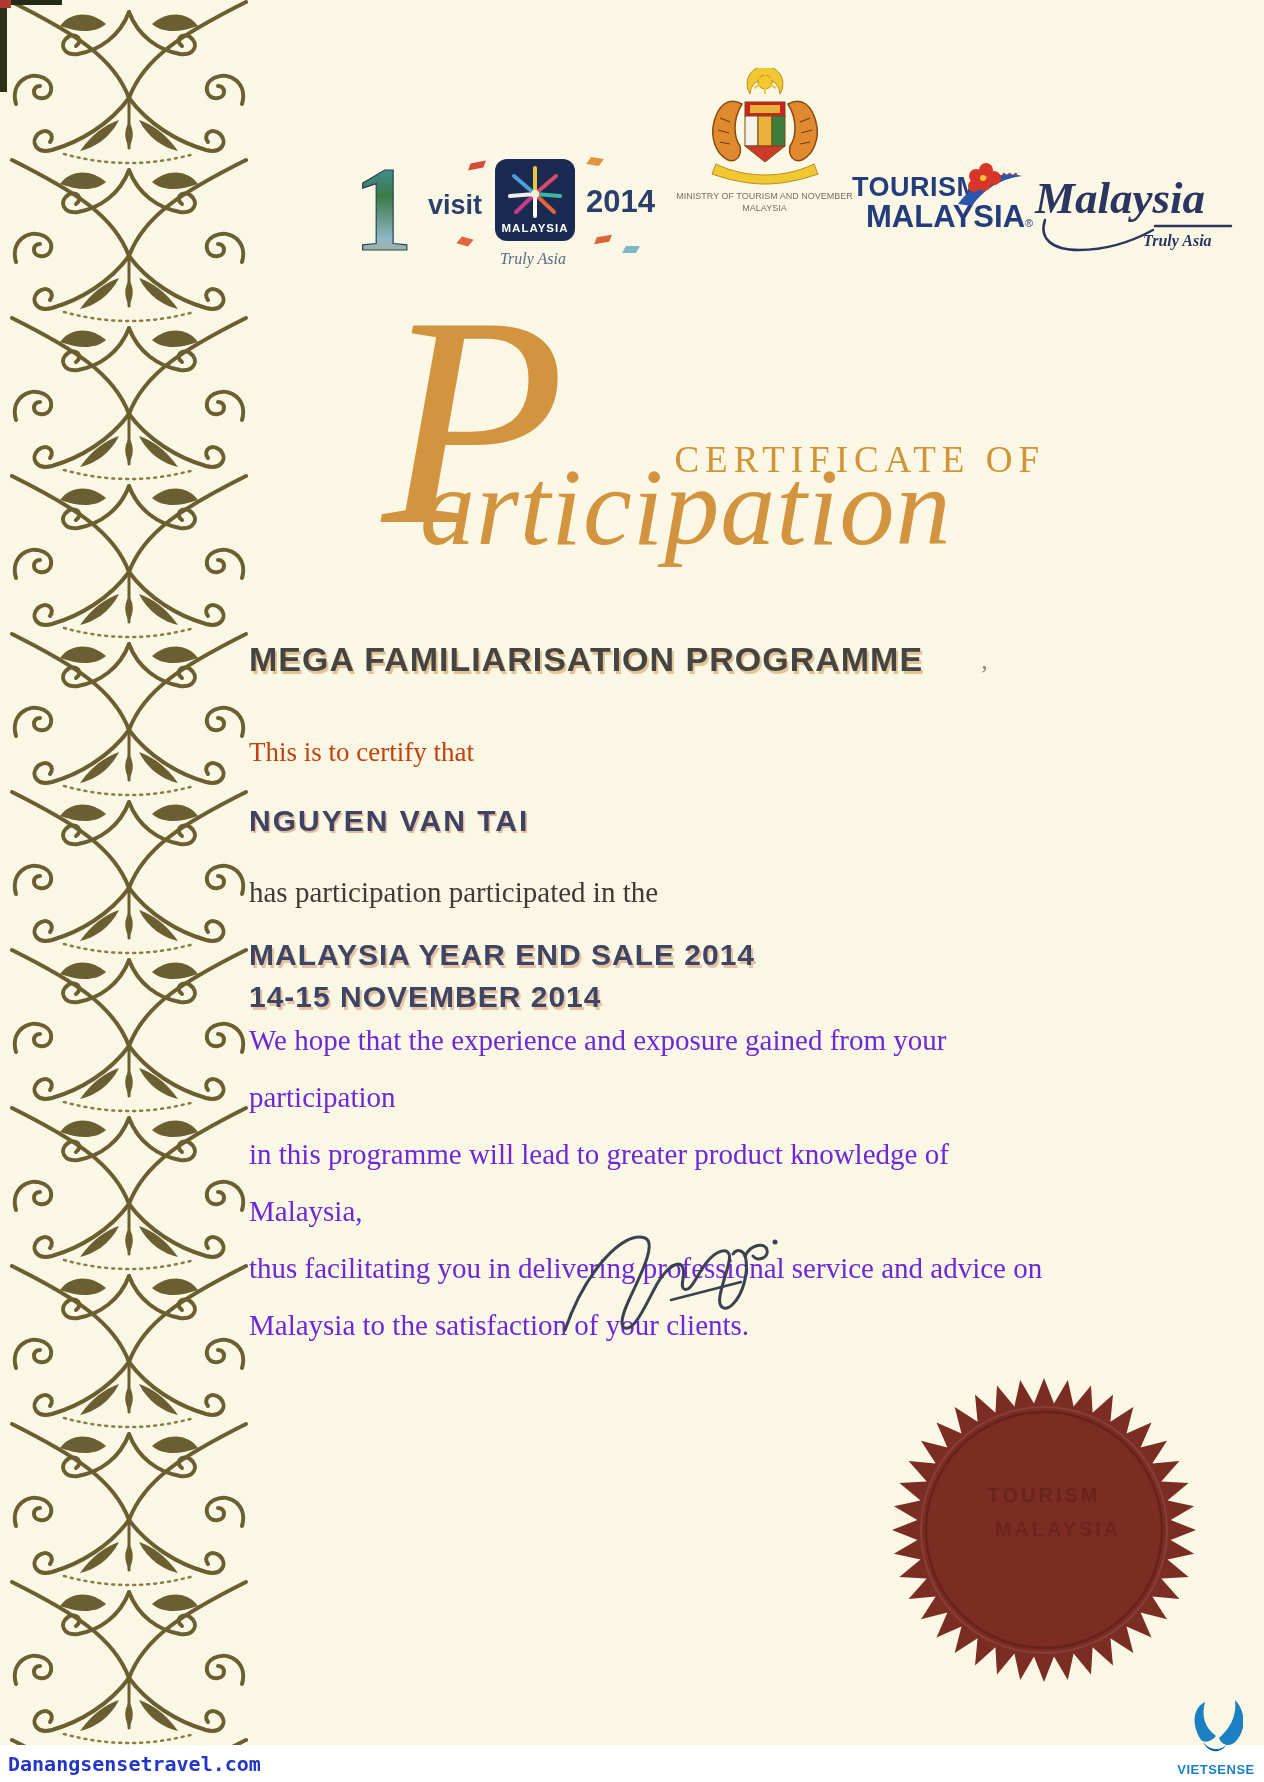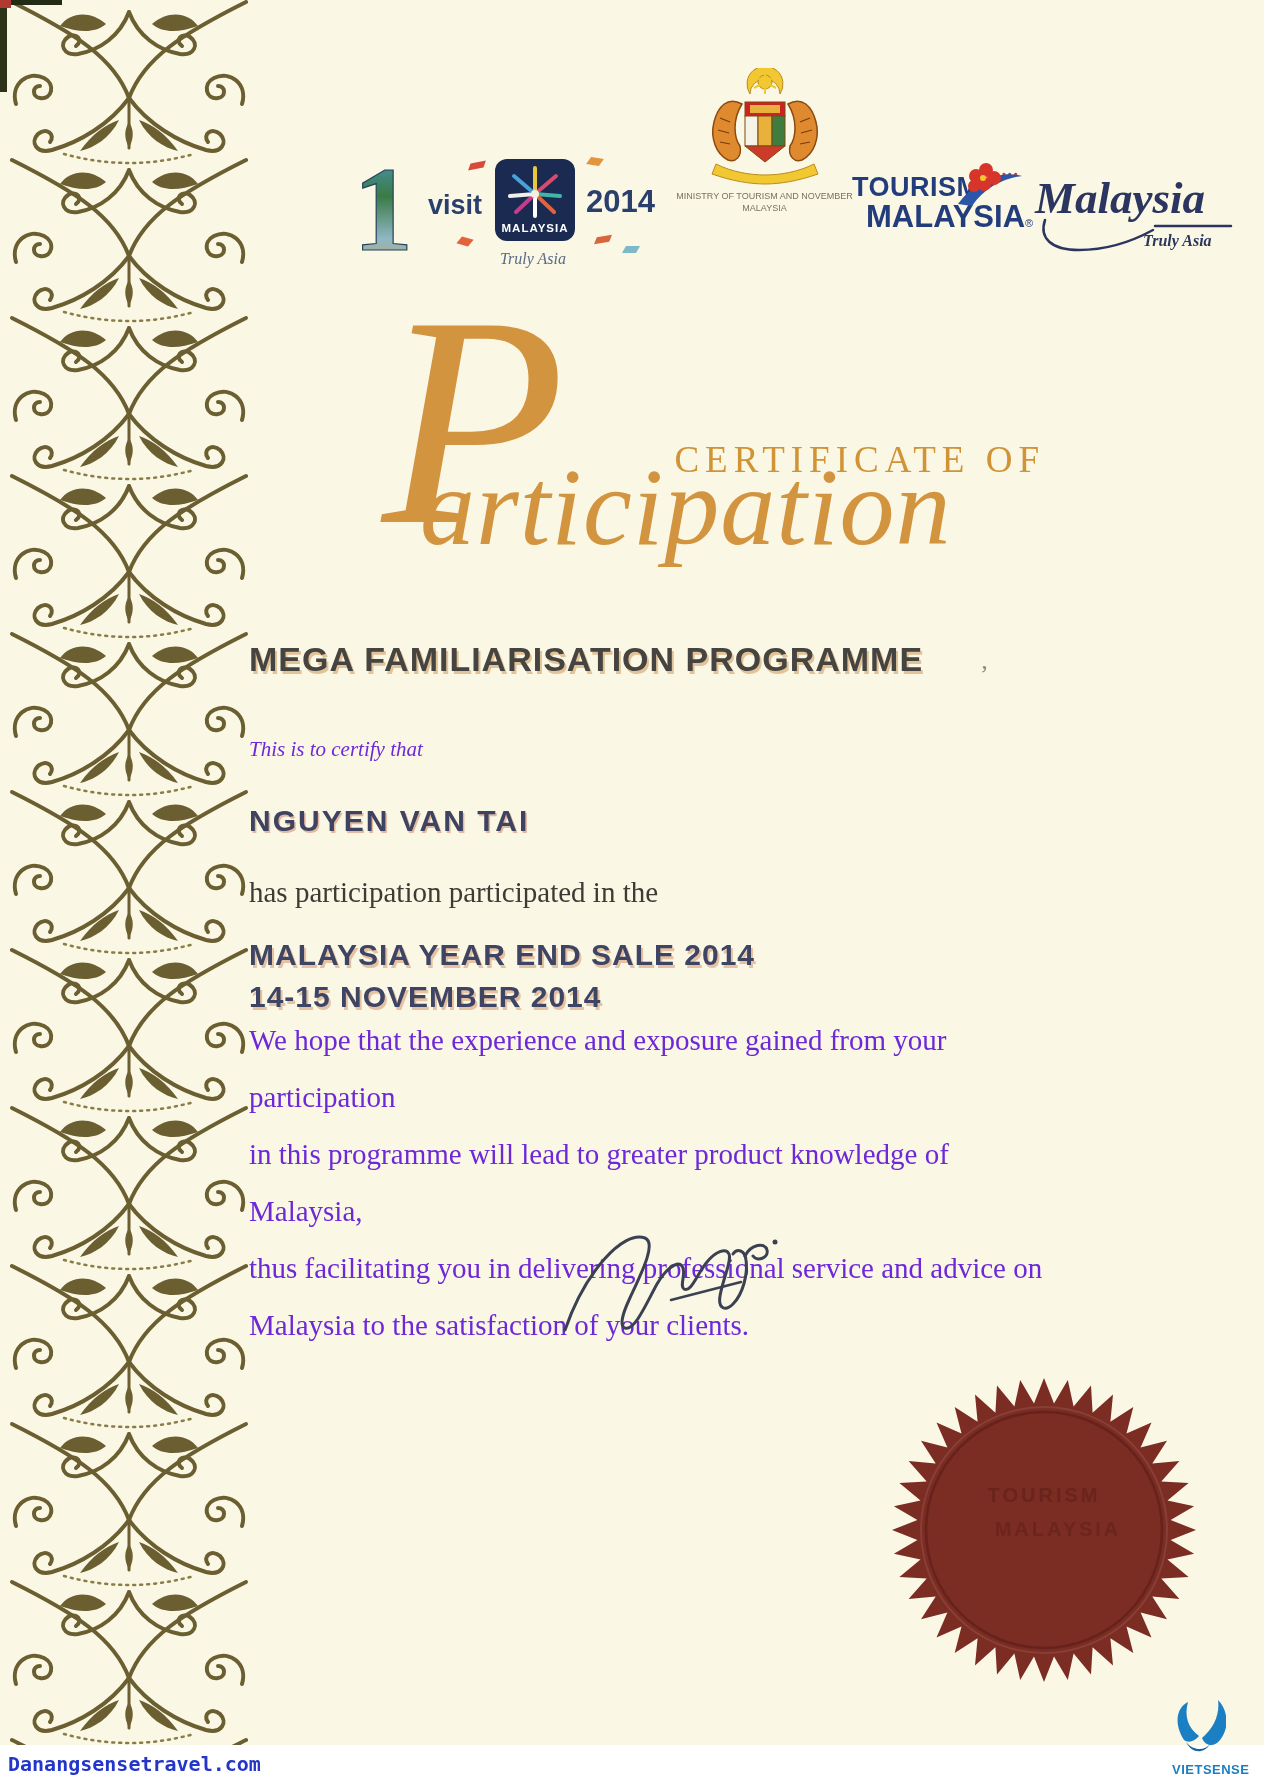--- a/index.html
+++ b/index.html
@@ -17,21 +17,21 @@
   
   .title-initial{color:#D39440;font-family:"Liberation Serif",serif;font-style:italic;
                  font-size:300px;line-height:0.9;}
   .title-certof{color:#D09335;font-size:37px;letter-spacing:6px;font-family:"Liberation Serif",serif;}
   .title-tail{color:#D39440;font-family:"Liberation Serif",serif;font-style:italic;
               font-size:110px;line-height:1;letter-spacing:1px;}
 
   .programme{top:640px;font-family:"Liberation Sans",sans-serif;font-weight:bold;
              font-size:34px;letter-spacing:1px;color:#454440;
              text-shadow:2px 3px 0 rgba(206,152,88,.55);}
-  .certify{top:737px;font-size:21px;color:#6d28d9;font-style:italic;}
+  .certify{top:737px;font-size:27px;color:#c2410c;}
   .stray{top:660px;left:980px;color:#8f8b84;font-size:26px;}
   .recipient{top:804px;font-family:"Liberation Sans",sans-serif;font-weight:bold;
              font-size:30px;letter-spacing:2px;color:#3d4360;
              text-shadow:1.5px 2px 0 rgba(205,120,90,.5);}
   .participated{top:876px;font-size:29px;color:#3f3a35;}
   .event-name{top:938px;}
   .event-date{top:980px;}
   .event-line{font-family:"Liberation Sans",sans-serif;font-weight:bold;font-size:30px;
               letter-spacing:1px;color:#3d4464;text-shadow:2px 2.5px 0 rgba(210,140,95,.5);}
   .bodytext{top:1012px;font-size:29px;color:#6d28d9;line-height:57px;}
@@ -55,21 +55,21 @@
   .tm-reg{font-size:11px;font-weight:normal;}
   .ms-wrap{left:1035px;top:176px;width:225px;color:#2b3560;}
   .ms-script{font-family:"Liberation Serif",serif;font-style:italic;font-weight:bold;
              font-size:45px;line-height:1;}
   .ms-tagline{position:absolute;left:108px;top:56px;font-style:italic;font-weight:bold;font-size:16px;}
 
   
   .scan-footer{position:absolute;left:0;top:1745px;width:1264px;height:37px;background:#ffffff;}
   .watermark{position:absolute;left:8px;top:1752px;font-family:"DejaVu Sans Mono",monospace;
              font-weight:bold;font-size:20px;color:#2336C8;}
-  .vietsense{position:absolute;left:1172px;top:1700px;width:88px;text-align:left;}
+  .vietsense{position:absolute;left:1172px;top:1700px;width:88px;text-align:center;}
   .vietsense-text{font-family:"Liberation Sans",sans-serif;font-weight:bold;font-size:13px;
                   letter-spacing:.5px;color:#1B7FC4;}
 </style>
 </head>
 <body>
 
 <div class="page">
   <div class="cert">
 
     <svg class="abs" style="left:6px;top:0" width="246" height="1745" viewBox="0 0 246 1745" aria-hidden="true">

